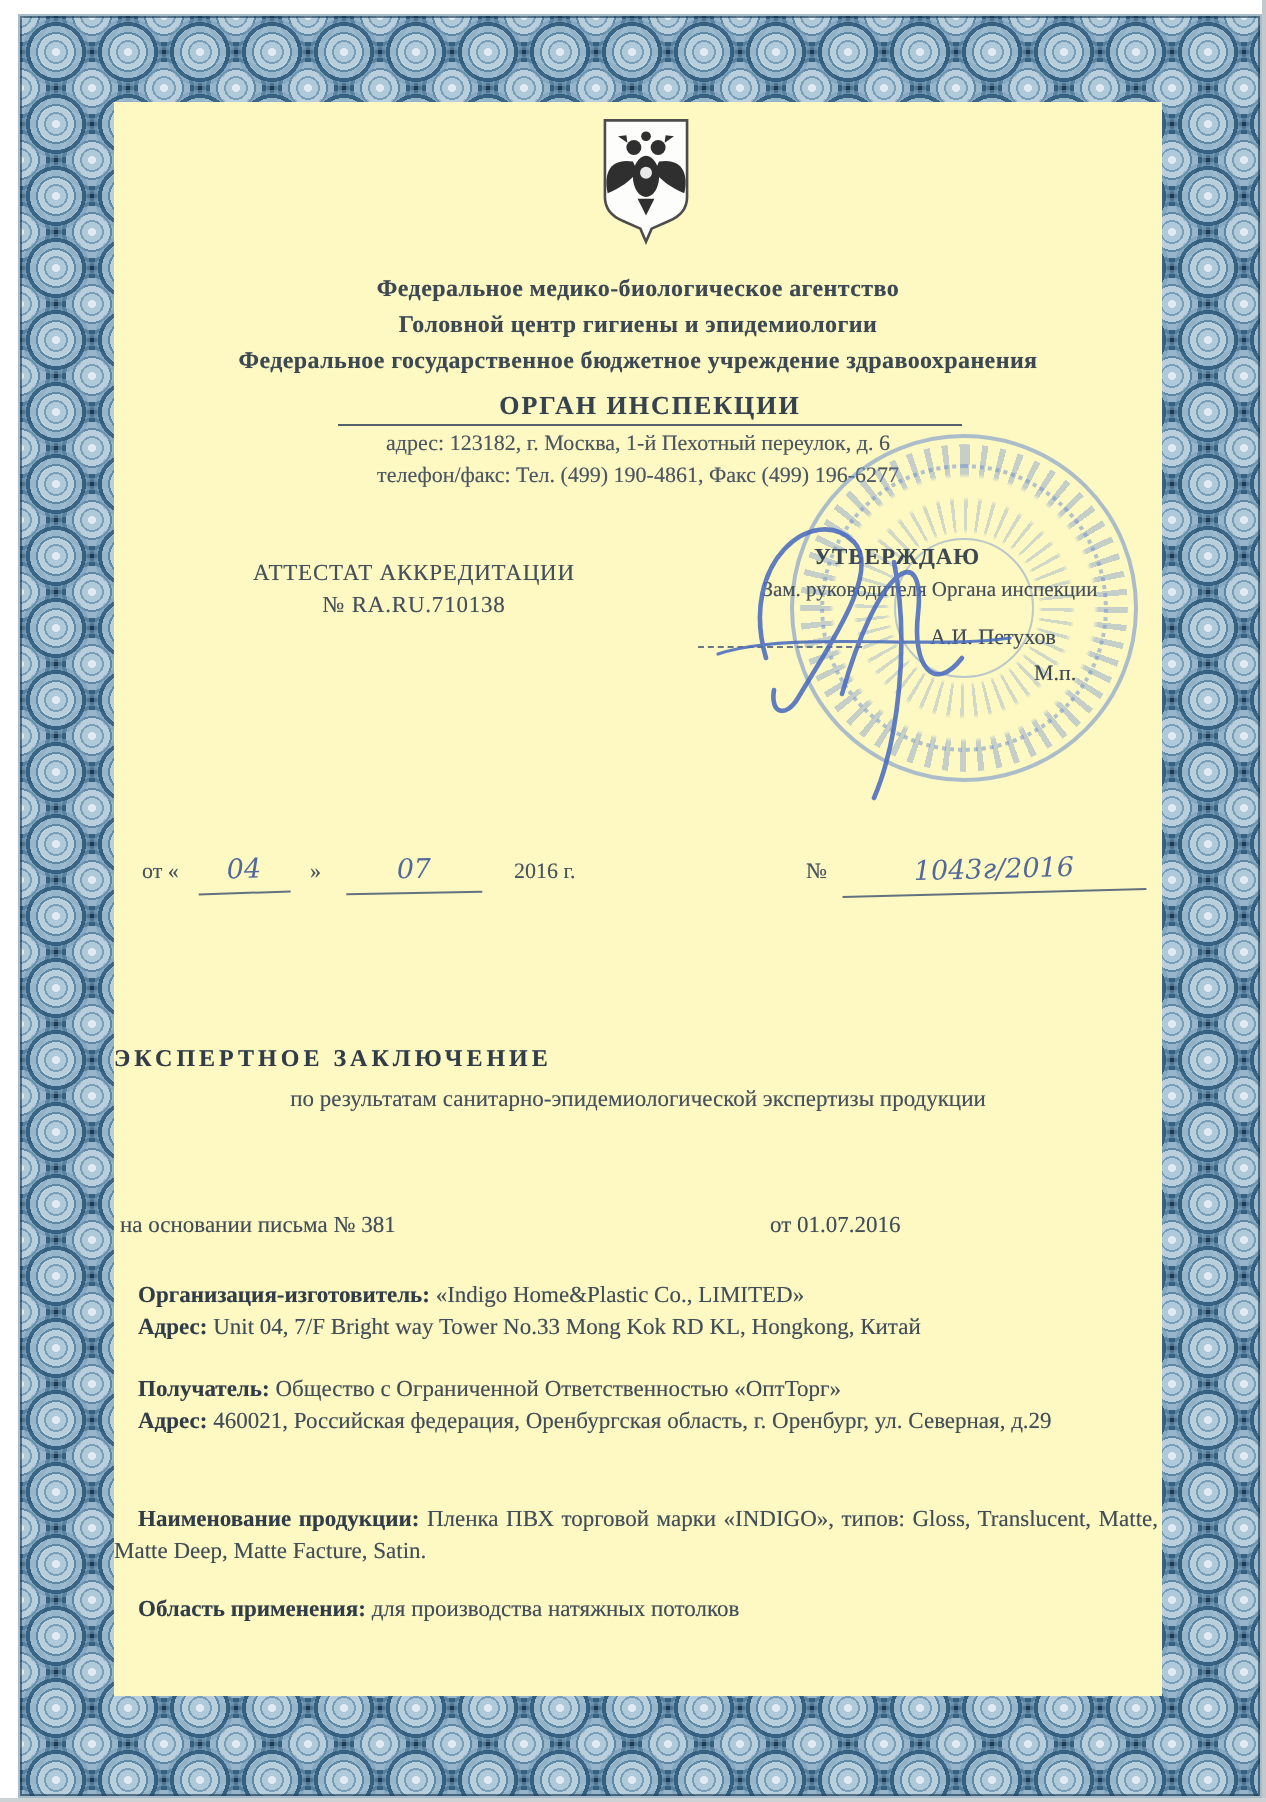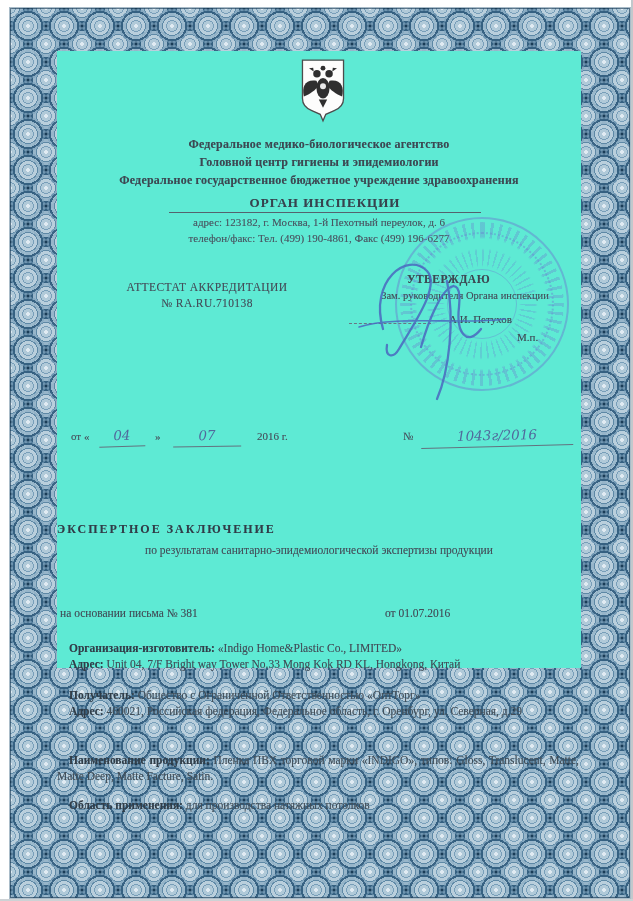--- a/index.html
+++ b/index.html
@@ -19,22 +19,22 @@
       radial-gradient(circle at 50% 50%, rgba(22,56,84,.95) 0 2px, transparent 3px);
     background-size:36px 36px,36px 36px,36px 36px,36px 36px;
     background-position:0 0,18px 18px,18px 0,0 18px;
     box-shadow:inset 0 0 0 1px rgba(28,60,86,.65), 0 0 0 1px #a9bcc9;
   }
   .scan-edge-right{position:absolute;right:0;top:0;width:2px;height:100%;background:#c2c8cc;}
   .scan-edge-bottom{position:absolute;left:0;bottom:0;width:100%;height:2px;background:#cdd2d5;}
 
   
   .page{
-    position:absolute;left:57px;top:51px;width:524px;height:617px;
-    background:#5eead4;color:#414e58;font-size:11.5px;
+    position:absolute;left:57px;top:51px;width:524px;height:797px;
+    background:#fef9c3;color:#414e58;font-size:11.5px;
   }
   .page *{text-shadow:0 0 .4px rgba(70,85,100,.45);}
 
   
   .emblem{position:absolute;left:238px;top:6px;width:56px;height:68px;}
   .agency{position:absolute;left:0;right:0;top:84px;text-align:center;
     font-weight:bold;font-size:12px;line-height:18px;color:#3c4852;letter-spacing:.2px;}
   .org-title{position:absolute;left:112px;top:144px;width:312px;text-align:center;
     font-weight:bold;font-size:13px;letter-spacing:1px;color:#36434e;
     border-bottom:1.5px solid #55626e;padding-bottom:1px;}
@@ -43,21 +43,21 @@
 
   
   .accred{position:absolute;left:30px;top:228px;width:240px;text-align:center;
     font-size:11.5px;line-height:16px;color:#44505b;letter-spacing:.4px;}
   .approve-label{position:absolute;left:350px;top:222px;width:130px;text-align:left;
     font-weight:bold;font-size:11.5px;letter-spacing:.5px;color:#3c4852;z-index:3;}
   .approver-title{position:absolute;left:286px;top:239px;width:244px;text-align:center;
     font-size:10.5px;color:#44505b;z-index:3;}
   .sig-line{position:absolute;left:292px;top:258px;width:82px;height:14px;
     border-bottom:1.5px dashed #6a7684;z-index:3;}
-  .approver-name{position:absolute;left:392px;top:262px;font-size:11px;color:#3f4b56;z-index:3;}
+  .approver-name{position:absolute;left:408px;top:262px;font-size:11px;color:#3f4b56;z-index:3;}
   .seal-note{position:absolute;left:460px;top:280px;font-size:11px;color:#3f4b56;z-index:3;}
 
   
   .stamp{position:absolute;left:338px;top:166px;width:170px;height:170px;border-radius:50%;
     border:2px solid rgba(104,140,208,.55);z-index:1;}
   .stamp::before{content:"";position:absolute;inset:13px;border-radius:50%;
     border:2px dotted rgba(104,140,208,.5);}
   .stamp::after{content:"";position:absolute;inset:50px;border-radius:50%;
     border:1px solid rgba(104,140,208,.45);}
   .stamp .ring-text{position:absolute;inset:3px;border-radius:50%;
@@ -180,21 +180,21 @@
     <span class="right">от 01.07.2016</span>
   </div>
 
   <div class="para p-manufacturer">
     <b>Организация-изготовитель:</b><span> «Indigo Home&amp;Plastic Co., LIMITED»</span><br>
     <b>Адрес:</b><span> Unit 04, 7/F Bright way Tower No.33 Mong Kok RD KL, Hongkong, Китай</span>
   </div>
 
   <div class="para p-recipient">
     <b>Получатель:</b><span> Общество с Ограниченной Ответственностью «ОптТорг»</span><br>
-    <b>Адрес:</b><span> 460021, Российская федерация, Федеральное область, г. Оренбург, ул. Северная, д.29</span>
+    <b>Адрес:</b><span> 460021, Российская федерация, Оренбургская область, г. Оренбург, ул. Северная, д.29</span>
   </div>
 
   <div class="para p-product">
     <b>Наименование продукции:</b><span> Пленка ПВХ торговой марки «INDIGO», типов: Gloss, Translucent, Matte, Matte Deep, Matte Facture, Satin.</span>
   </div>
 
   <div class="para p-application">
     <b>Область применения:</b><span> для производства натяжных потолков</span>
   </div>
 

